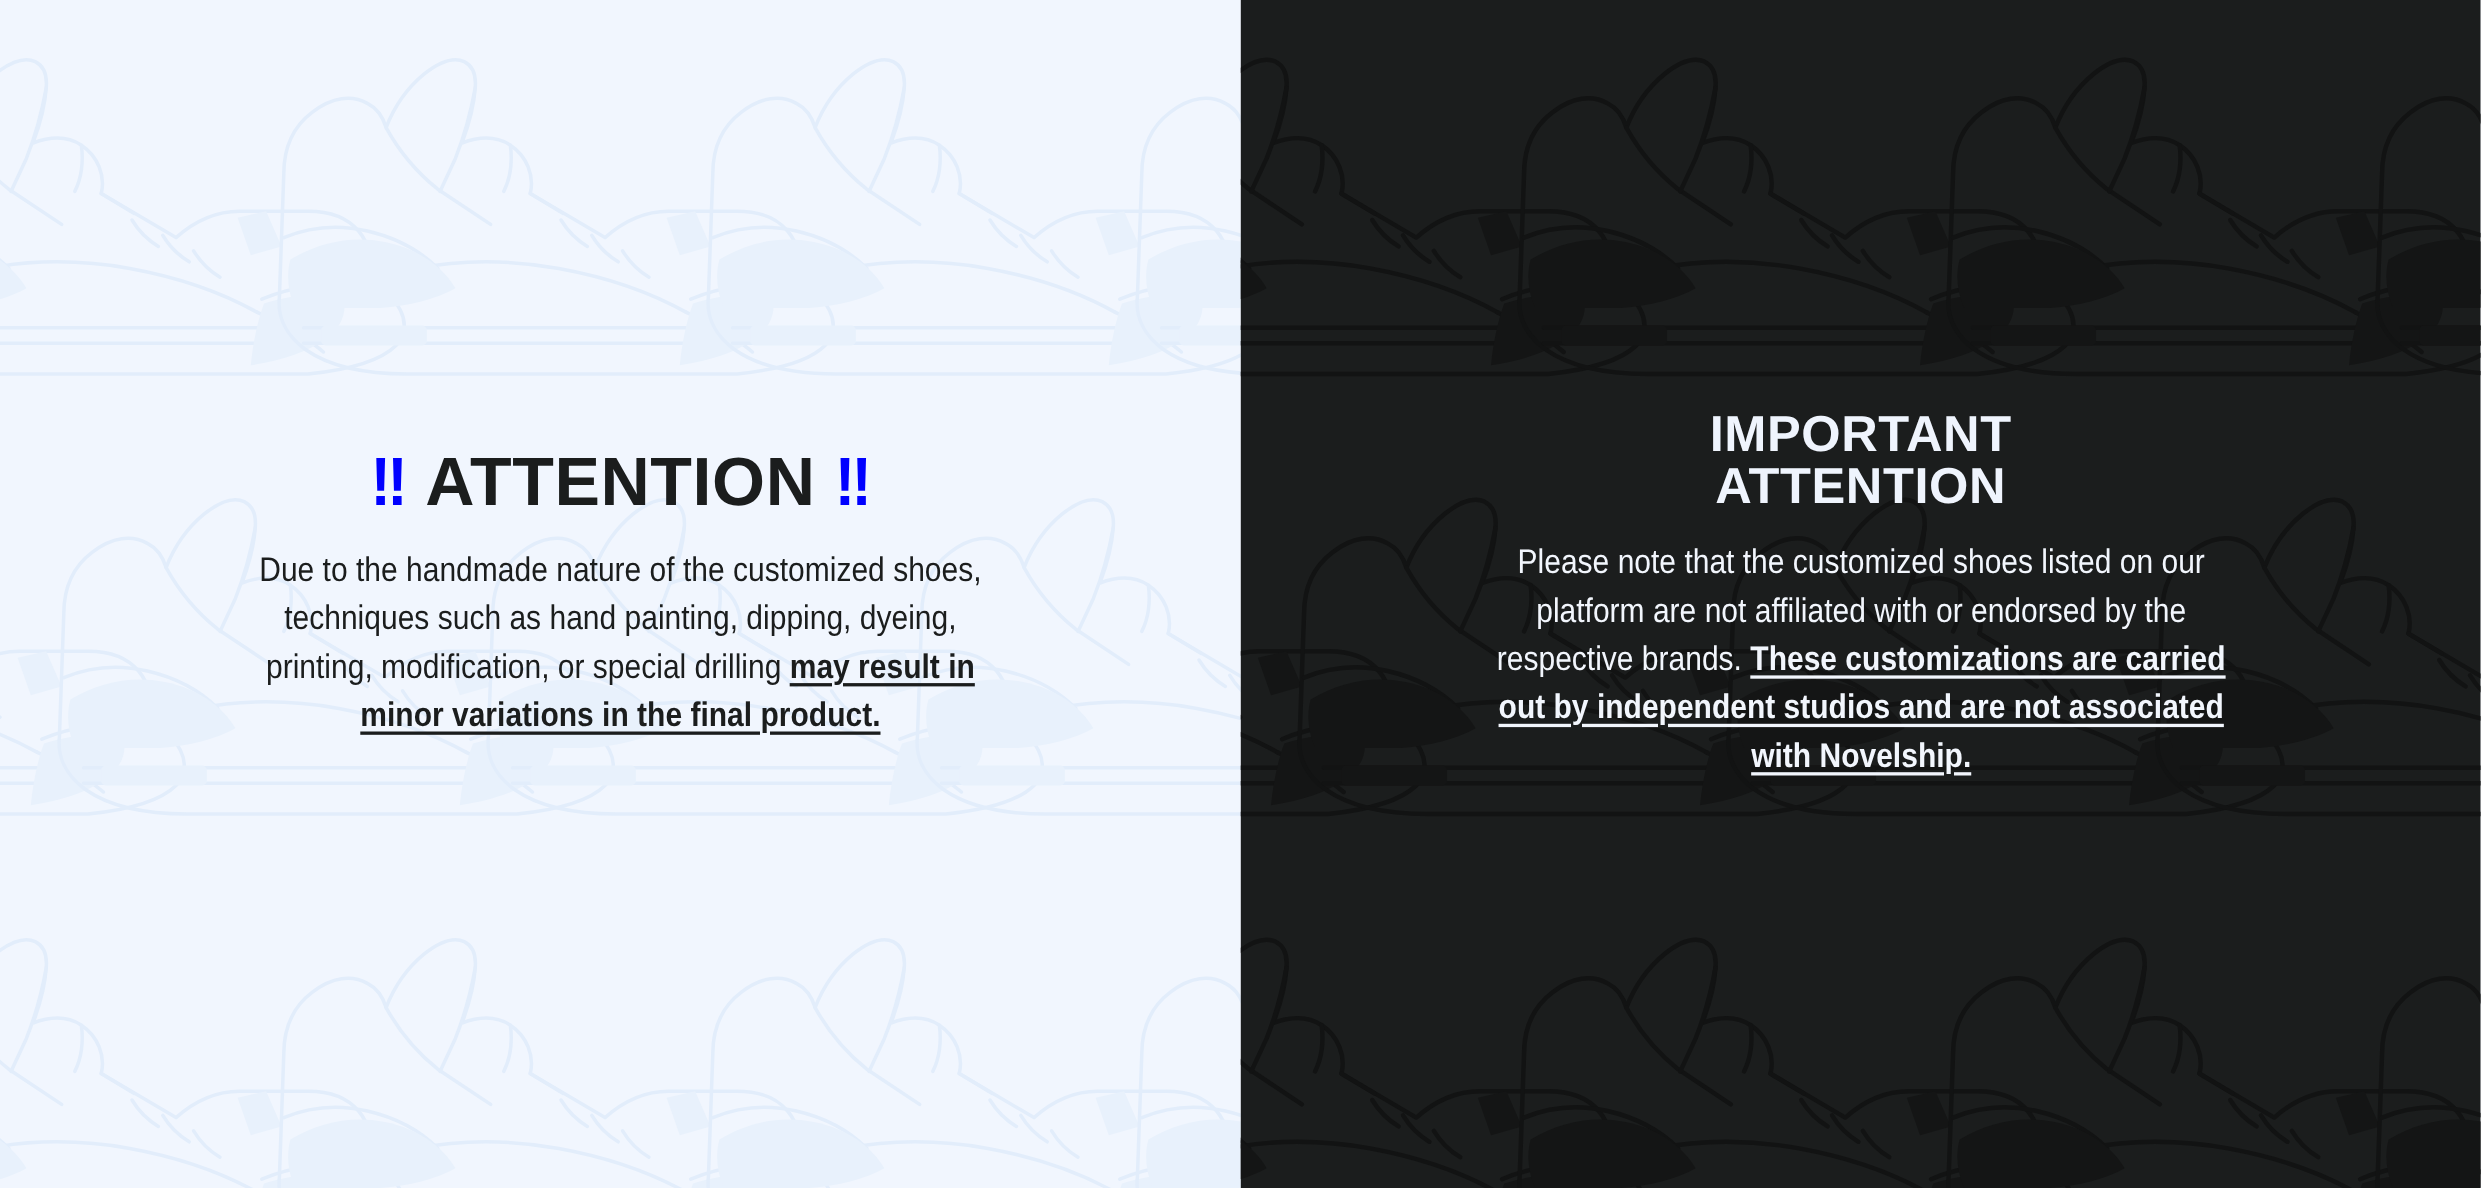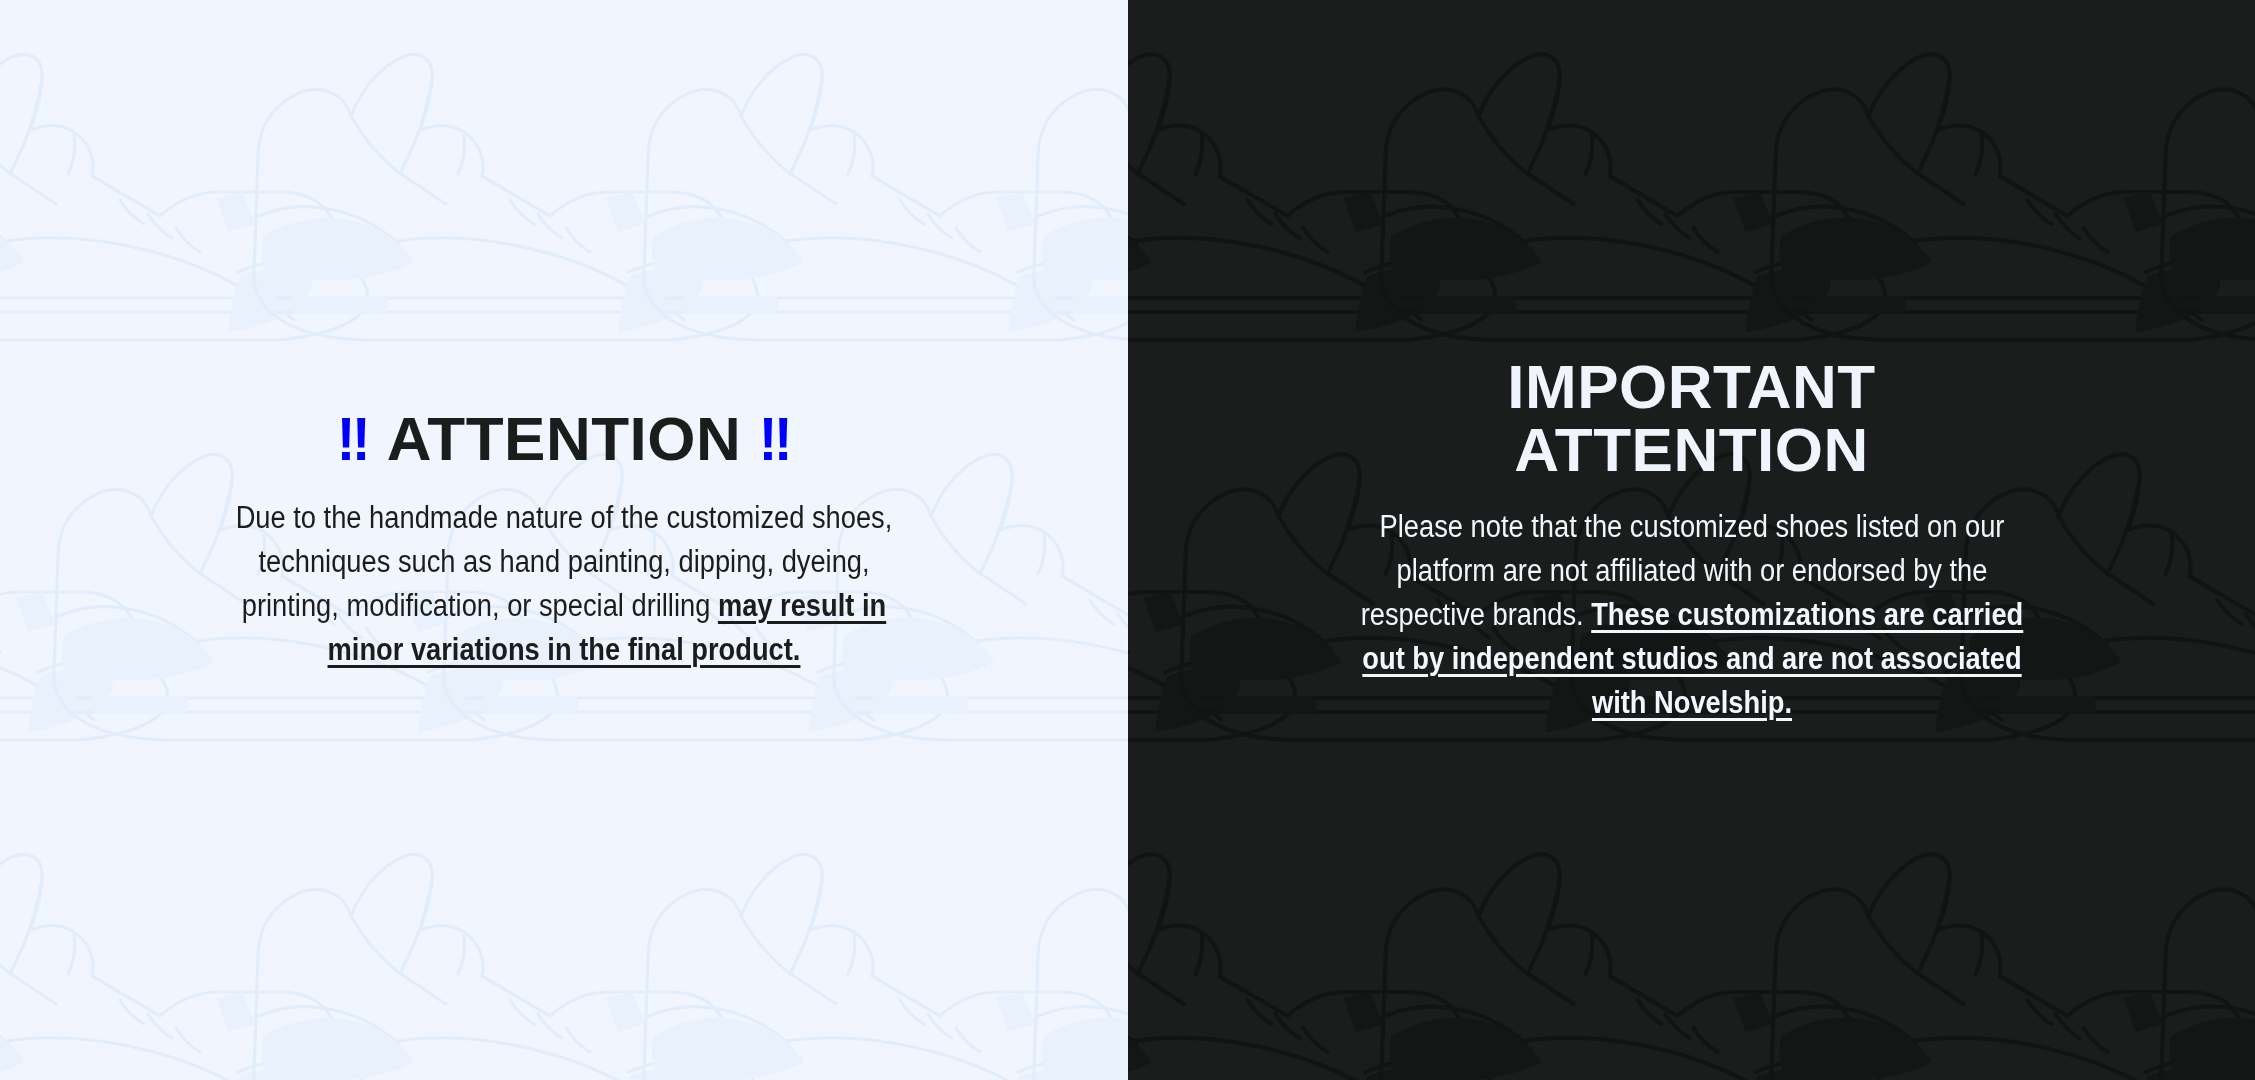--- a/index.html
+++ b/index.html
@@ -59,21 +59,21 @@
     line-height: 1.0;
   }
 
   .panel-light .heading {
     font-size: 62px;
     color: #1b1d1d;
     letter-spacing: 0.5px;
     margin-bottom: 26px;
   }
   .panel-dark .heading {
-    font-size: 62px;
+    font-size: 46px;
     color: #eff4fd;
     letter-spacing: 0.5px;
     margin-bottom: 24px;
     line-height: 1.02;
   }
 
   .bang {
     color: #0000ff;
     font-weight: 900;
     letter-spacing: -2px;

